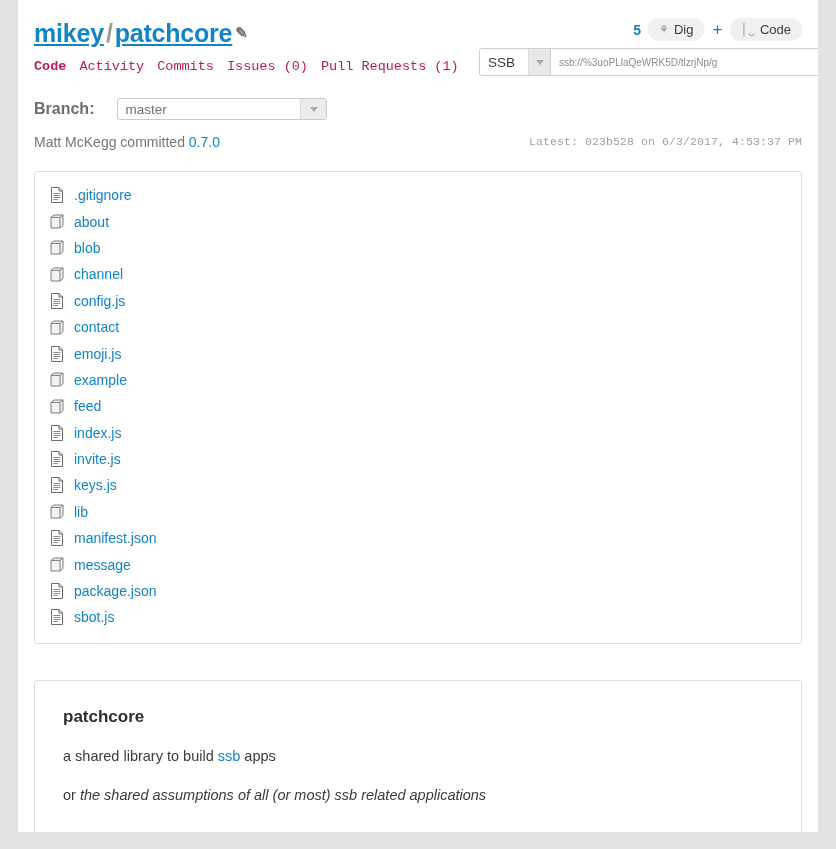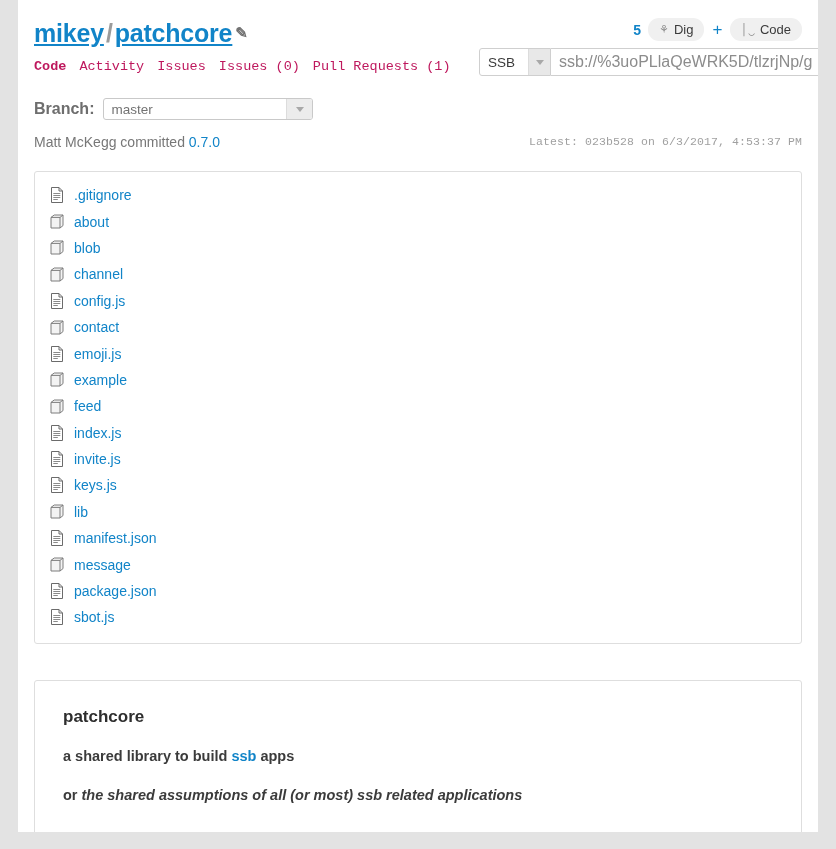--- a/index.html
+++ b/index.html
@@ -156,33 +156,34 @@
     border-left: 4px solid transparent;
     border-right: 4px solid transparent;
     border-top: 5px solid #a8a8a8;
   }
   .url-input {
     flex: 1;
     border: 1px solid #cfcfcf;
     border-left: none;
     border-radius: 0 3px 3px 0;
     background: #ffffff;
-    font-size: 16px;
+    font-size: 10px;
     color: #8c8c8c;
     padding: 0 8px;
     font-family: "Liberation Sans", sans-serif;
     outline: none;
     min-width: 0;
   }
 
   
   .branch-row {
     margin: 23px 16px 0 16px;
     display: flex;
     align-items: center;
+    gap: 14px;
   }
   .branch-label {
     font-size: 16px;
     font-weight: bold;
     color: #6e6e6e;
     margin-right: 9px;
   }
   .branch-select {
     position: relative;
     width: 210px;
@@ -275,41 +276,40 @@
     font-size: 17px;
     font-weight: bold;
     color: #2e2e2e;
     margin: 0 0 20px 0;
   }
   .readme-p {
     font-size: 14.5px;
     color: #3b3b3b;
     margin: 0 0 20px 0;
     line-height: 19px;
-    font-weight: bold;
   }
   .readme-p a {
     color: #1184c8;
     text-decoration: none;
   }
   .readme-p em { font-style: italic; }
 </style>
 </head>
 <body>
 
 <div id="app-card">
 
   <div class="header-row">
 
     <div class="repo-title">
       <a href="#" class="owner">mikey</a><span class="sep">/</span><a href="#" class="name">patchcore</a><span class="edit-icon">✎</span>
     </div>
 
     <div class="nav-row">
-      <a href="#" class="nav-link active">Code</a><a href="#" class="nav-link">Activity</a><a href="#" class="nav-link">Issues</a><a href="#" class="nav-link">Issues (0)</a><a href="#" class="nav-link">Pull Requests (1)</a>
+      <a href="#" class="nav-link active">Code</a><a href="#" class="nav-link">Activity</a><a href="#" class="nav-link">Commits</a><a href="#" class="nav-link">Issues (0)</a><a href="#" class="nav-link">Pull Requests (1)</a>
     </div>
 
     <div class="top-actions">
       <span class="dig-count">5</span>
       <button class="pill-btn">
         <span class="glyph">⚘</span>
         <span>Dig</span>
       </button>
       <span class="plus-btn">+</span>
       <button class="pill-btn">

